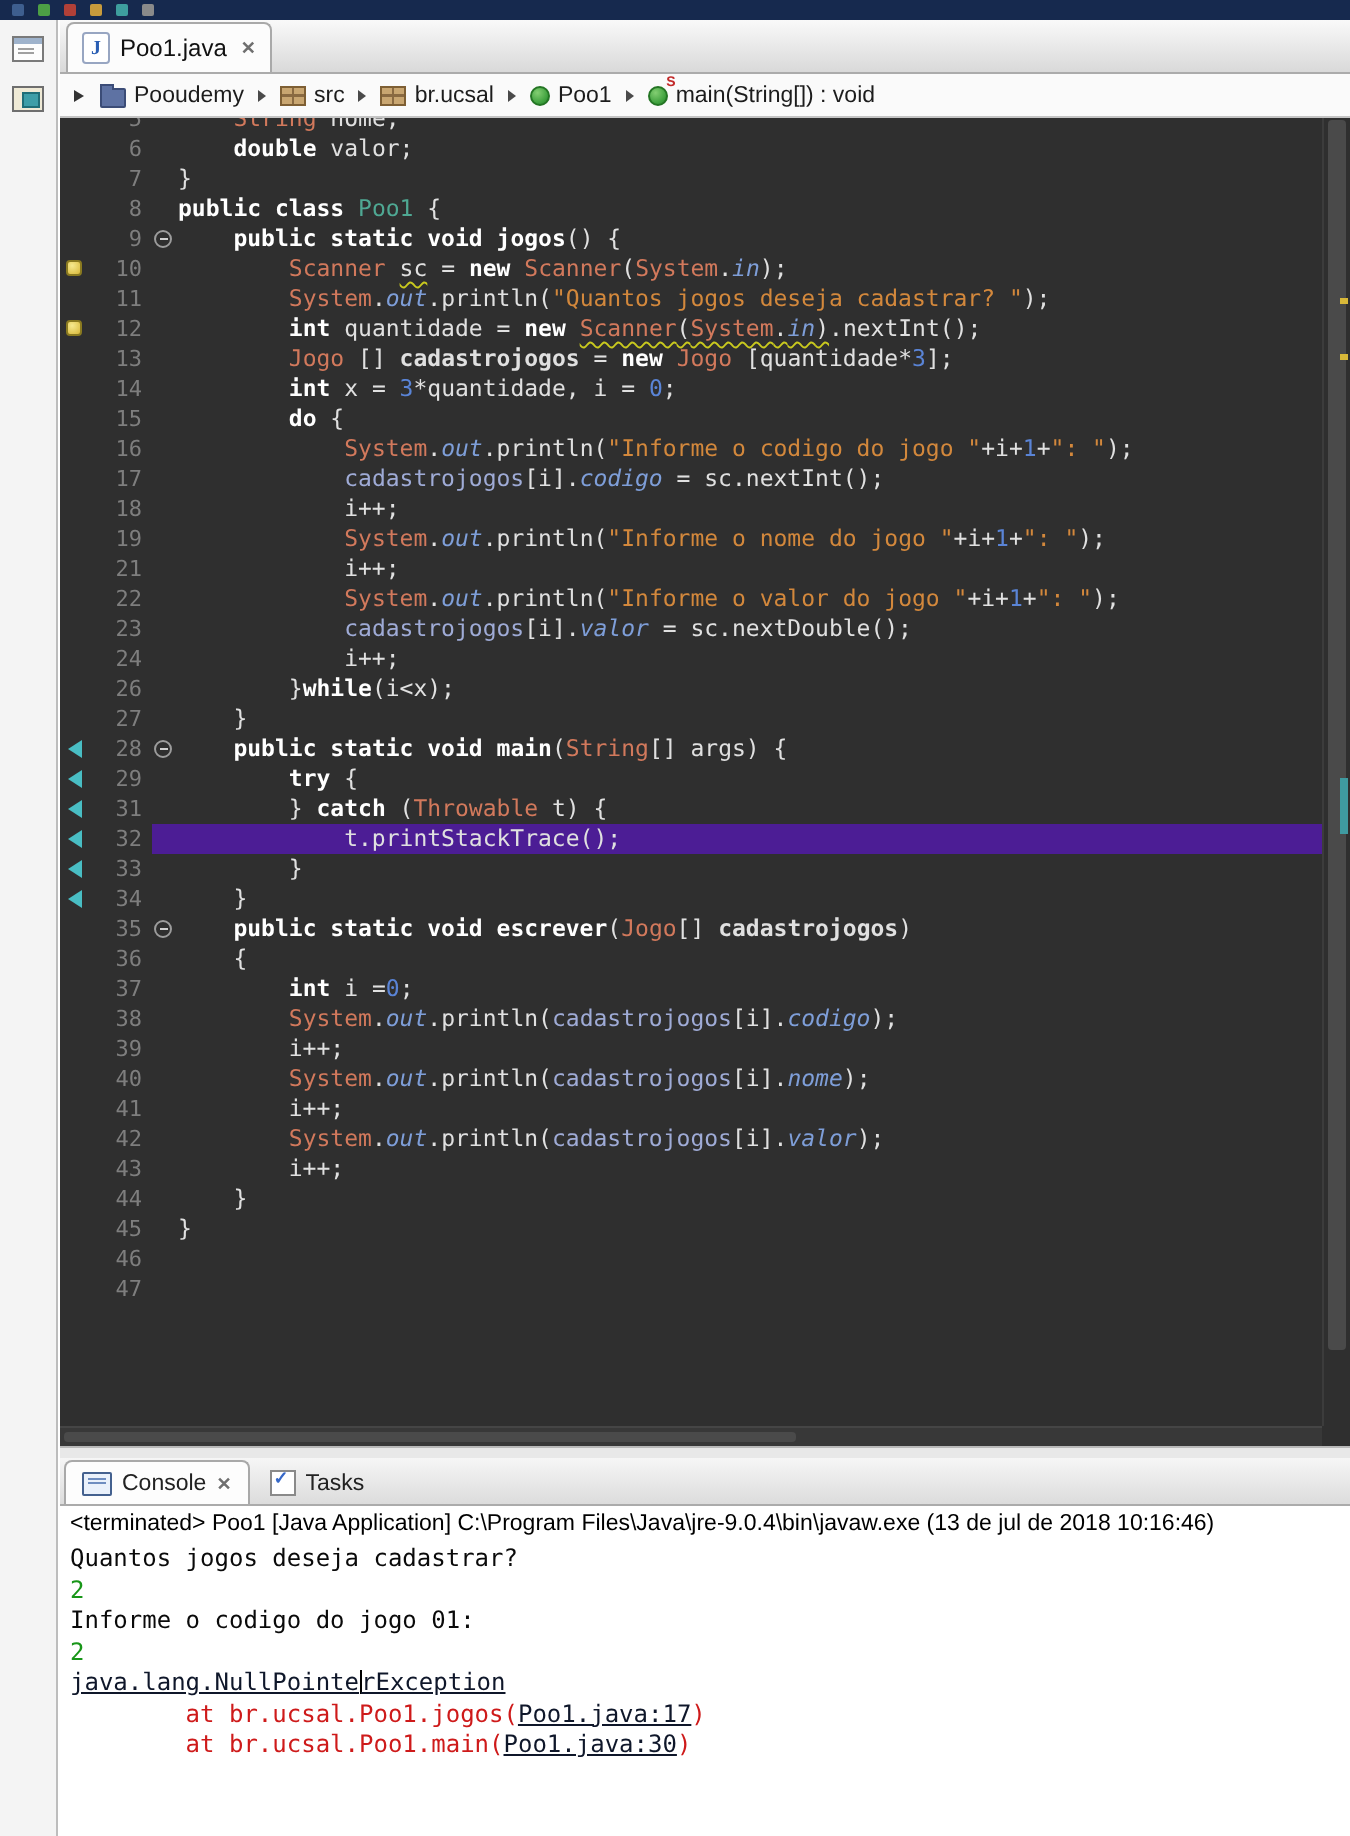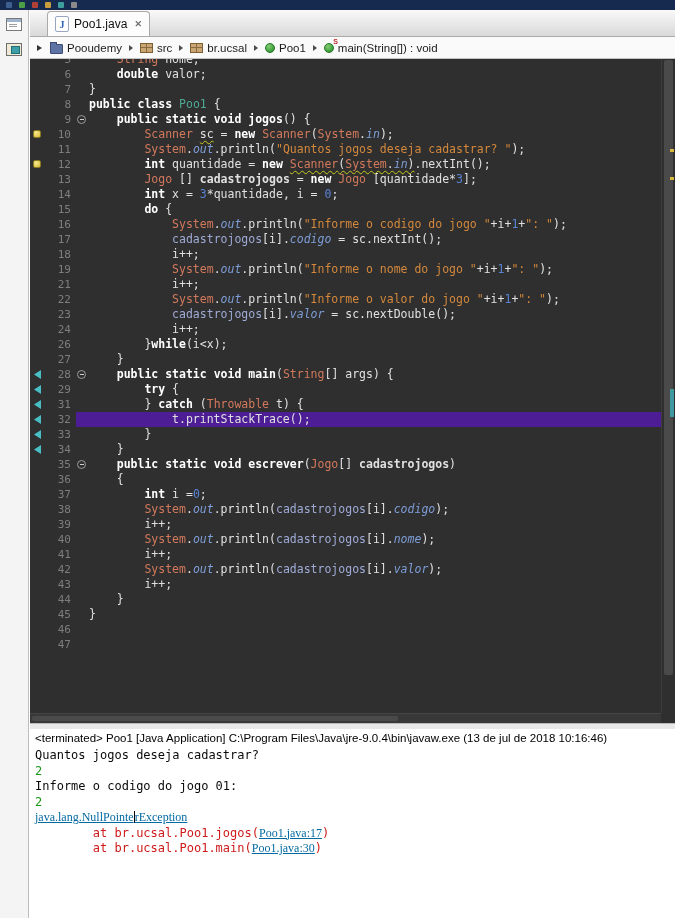--- a/index.html
+++ b/index.html
@@ -15,21 +15,21 @@
   .lt-restore{width:14px;height:11px;border:1px solid #7A7A7A;background:#FDFDFD;position:relative;}
   .lt-restore::before{content:"";position:absolute;left:0;top:0;right:0;height:3px;background:#9FB3CC;}
   .lt-restore::after{content:"";position:absolute;left:2px;top:5px;width:8px;height:1px;background:#A0A0A0;box-shadow:0 2px 0 #A0A0A0;}
   .lt-pexp{width:14px;height:11px;border:1px solid #6E6E6E;background:#EFEAD6;position:relative;margin-top:12px;}
   .lt-pexp::after{content:"";position:absolute;right:1px;bottom:1px;width:7px;height:6px;background:#3D9EA8;border:1px solid #1F6E78;}
 
   
   .main{position:absolute;left:30px;top:10px;width:645px;height:908px;display:flex;flex-direction:column;}
 
   
-  .tab-row{height:27px;background:linear-gradient(#F9F9F9,#D9D9D9);border-bottom:1px solid #ABABAB;display:flex;align-items:flex-end;padding-left:17px;box-sizing:border-box;flex:none;}
+  .tab-row{height:27px;background:linear-gradient(#F9F9F9,#D9D9D9);border-bottom:1px solid #ABABAB;display:flex;align-items:flex-end;padding-left:3px;box-sizing:border-box;flex:none;}
   .etab{height:24px;display:flex;align-items:center;gap:5px;padding:0 7px;background:#FCFCFC;border:1px solid #A9A9A9;border-bottom:none;border-radius:4px 4px 0 0;font-size:12px;color:#111;}
   .etab-close{color:#6F6F6F;font-size:9px;font-weight:bold;margin-left:2px;}
   .etab-close::after{content:"\2715";}
   .jicon{width:12px;height:14px;background:#FFFFFF;border:1px solid #98A6C2;border-radius:2px;display:flex;align-items:center;justify-content:center;font-size:10px;font-weight:bold;color:#2B5FB4;font-family:"Liberation Serif",serif;}
   .jicon::after{content:"J";}
 
   
   .breadcrumb-row{height:22px;background:#FAFAFA;border-bottom:1px solid #C4C4C4;display:flex;align-items:center;font-size:11.5px;color:#1C1C1C;padding-left:7px;gap:3px;box-sizing:border-box;flex:none;}
   .bc-lead{width:0;height:0;border-left:5px solid #333;border-top:3.5px solid transparent;border-bottom:3.5px solid transparent;margin-right:3px;}
   .bc-item{display:flex;align-items:center;gap:4px;padding:1px 2px;white-space:nowrap;}
@@ -93,21 +93,21 @@
   .tasks-icon{width:11px;height:11px;background:#FFFFFF;border:1px solid #8A8A8A;position:relative;display:inline-block;}
   .tasks-icon::after{content:"\2713";position:absolute;left:1px;top:-2px;color:#3668C8;font-size:9px;font-weight:bold;}
 
   .console-body{flex:1;background:#FFFFFF;overflow:hidden;padding:3px 0 0 5px;box-sizing:border-box;}
   .console-status{font-family:Liberation Sans, sans-serif;font-size:11.5px;color:#000;white-space:pre;padding-bottom:4px;}
   .console-lines{font-family:"DejaVu Sans Mono","Liberation Mono",monospace;font-size:12px;line-height:15.5px;white-space:pre;}
   .con-row{height:15.5px;}
   .con-out{color:#0A0A0A;}
   .con-in{color:#189618;}
   .con-err{color:#CE1A1A;}
-  .con-link{color:#0369a1;text-decoration:underline;cursor:pointer;font-family:Liberation Serif, serif;}
+  .con-link{color:#0f172a;text-decoration:underline;cursor:pointer;}
   .caret{display:inline-block;width:1px;height:12px;background:#000;vertical-align:-2px;}
 </style>
 </head>
 <body>
 
 <div class="topbar" id="topbar">
     <span class="tb-dot" style="background: rgb(62, 94, 142);"></span>
     <span class="tb-dot" style="background: rgb(76, 159, 69);"></span>
     <span class="tb-dot" style="background: rgb(176, 64, 56);"></span>
     <span class="tb-dot" style="background: rgb(200, 155, 60);"></span>
@@ -207,19 +207,30 @@
       <div class="ov-mark ov-warn2"></div>
       <div class="ov-mark ov-occ"></div>
     </div>
     <div class="ed-hscroll">
       <div class="ed-hthumb"></div>
     </div>
   </div>
 
   <div class="console-sec">
     <div class="sash"></div>
+    <div class="console-tab-row" id="console-tabs">
+        <div class="ctab active">
+          <span class="console-icon"></span>
+          <span>Console</span>
+          <span class="ctab-close"></span>
+        </div>
+        <div class="ctab">
+          <span class="tasks-icon"></span>
+          <span>Tasks</span>
+        </div>
+      </div>
     <div class="console-body">
       <div class="console-status">&lt;terminated&gt; Poo1 [Java Application] C:\Program Files\Java\jre-9.0.4\bin\javaw.exe (13 de jul de 2018 10:16:46)</div>
       <div class="console-lines" id="console-lines"><div class="con-row"><span class="con-out">Quantos jogos deseja cadastrar? </span></div><div class="con-row"><span class="con-in">2</span></div><div class="con-row"><span class="con-out">Informe o codigo do jogo 01: </span></div><div class="con-row"><span class="con-in">2</span></div><div class="con-row"><span class="con-link">java.lang.NullPointe</span><span class="caret"></span><span class="con-link">rException</span></div><div class="con-row"><span class="con-err">        at br.ucsal.Poo1.jogos(</span><span class="con-link">Poo1.java:17</span><span class="con-err">)</span></div><div class="con-row"><span class="con-err">        at br.ucsal.Poo1.main(</span><span class="con-link">Poo1.java:30</span><span class="con-err">)</span></div></div>
     </div>
   </div>
 
 </div>
 
 </body></html>

